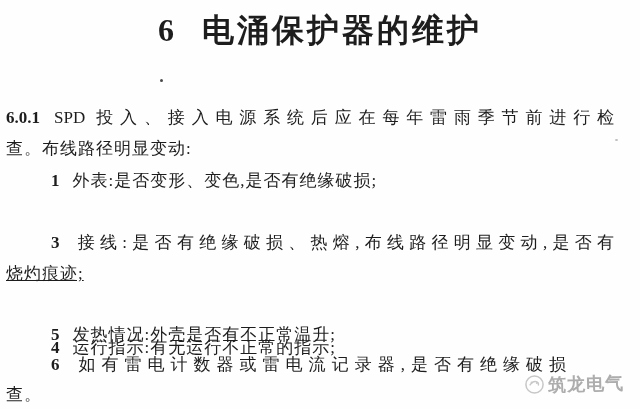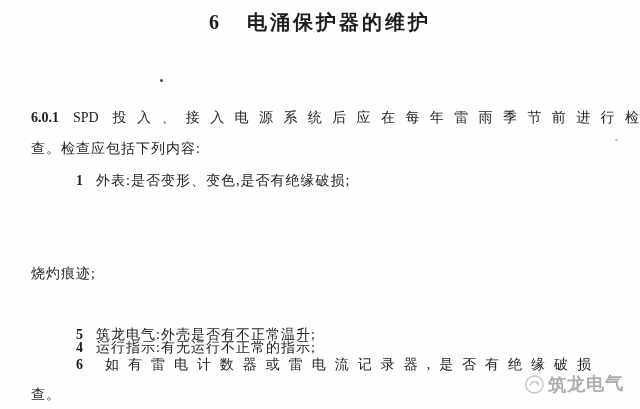--- a/index.html
+++ b/index.html
@@ -8,29 +8,29 @@
     width:640px; height:409px;
     margin:0 auto;
     background:#fefefe;
     overflow:hidden;
     font-family:"Liberation Serif","DejaVu Serif",serif;
     color:#1d1d1d;
   }
   .heading {
     position:absolute; top:9px; left:0; width:640px;
     text-align:center;
-    font-size:20px; font-weight:bold;
+    font-size:32px; font-weight:bold;
     letter-spacing:3px;
     white-space:nowrap;
   }
   .heading .chapter-num { margin-right:28px; letter-spacing:0; }
   .bodyline {
-    position:absolute; left:31px; width:608px;
+    position:absolute; left:6px; width:608px;
     box-sizing:border-box;
-    font-size:14px; line-height:27px;
+    font-size:17px; line-height:27px;
     letter-spacing:1px;
     white-space:nowrap;
     overflow:visible;
   }
   .justify {
     white-space:normal;
     text-align:justify;
     text-align-last:justify;
     letter-spacing:0;
     max-height:27px;
@@ -60,39 +60,42 @@
 
   <h1 class="heading" style="margin:0;">
     <span class="chapter-num">6</span><span>电涌保护器的维护</span>
   </h1>
 
   <div class="bodyline justify" style="top:104px;">
     <span class="clause-num">6.0.1</span><span>SPD 投入、接入电源系统后应在每年雷雨季节前进行检</span>
   </div>
 
   <div class="bodyline" style="top:135px;">
-    <span>查。检查应包括下列内容:</span>
+    <span>查。布线路径明显变动:</span>
   </div>
 
   <div class="bodyline indent" style="top:167px;">
     <span class="num">1</span><span>外表:是否变形、变色,是否有绝缘破损;</span>
   </div>
 
 
+  <div class="bodyline indent justify" style="top:229px;">
+    <span class="num">3</span><span>接线:是否有绝缘破损、热熔,布线路径明显变动,是否有</span>
+  </div>
 
-  <div class="bodyline" style="top:260px;">
+  <div class="bodyline" style="top:260px;text-decoration:underline;">
     <span>烧灼痕迹;</span>
   </div>
 
   <div class="bodyline indent" style="top:291px;margin-top:43px;">
     <span class="num">4</span><span>运行指示:有无运行不正常的指示;</span>
   </div>
 
   <div class="bodyline indent" style="top:321px;">
-    <span class="num">5</span><span>筑龙电气:外壳是否有不正常温升;</span>
+    <span class="num">5</span><span>发热情况:外壳是否有不正常温升;</span>
   </div>
 
   <div class="bodyline indent justify" style="top:351px; width:560px;">
     <span class="num">6</span><span>如有雷电计数器或雷电流记录器,是否有绝缘破损</span>
   </div>
 
   <div class="bodyline" style="top:381px;">
     <span>查。</span>
   </div>
 

